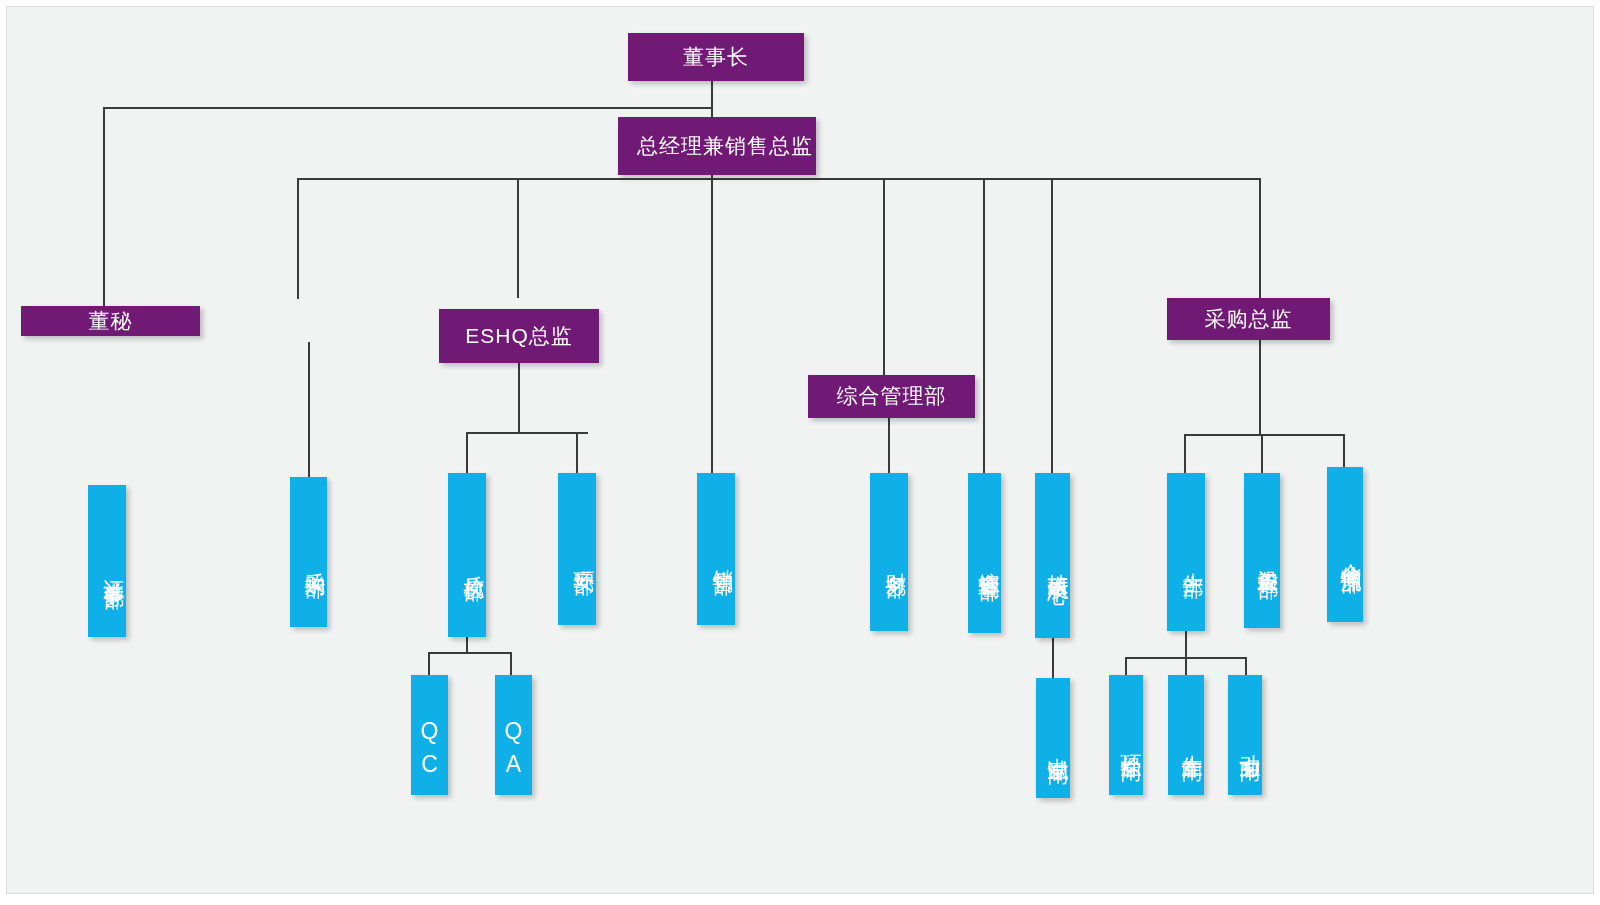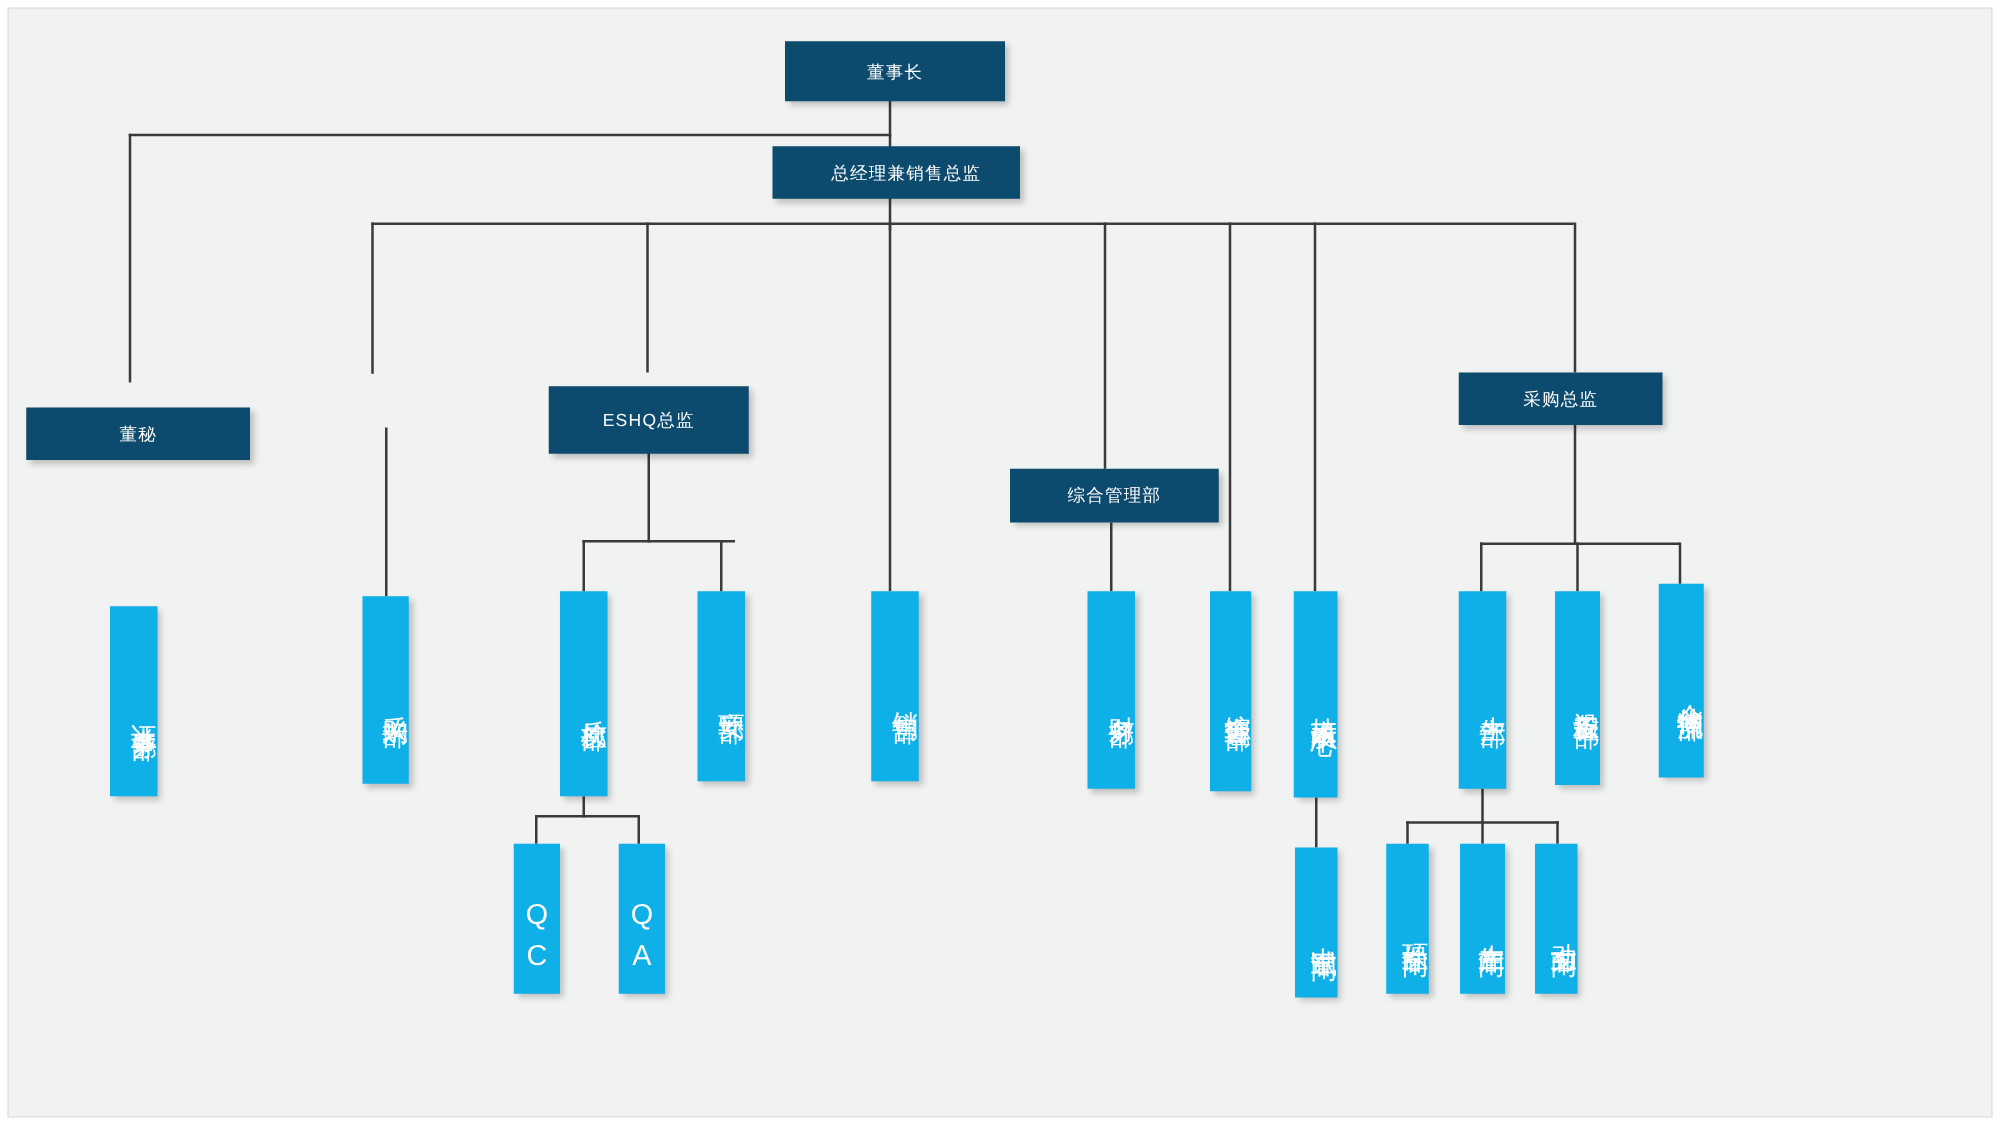--- a/index.html
+++ b/index.html
@@ -43,22 +43,22 @@
     display: flex;
     align-items: center;
     justify-content: center;
     text-align: center;
     box-shadow: 3px 3px 5px rgba(0,0,0,0.22);
     letter-spacing: 1px;
     line-height: 1.18;
   }
 
   .node.dark {
-    background: #0c4a6e;
-    font-size: 14px;
+    background: #701a75;
+    font-size: 21px;
   }
 
   .node.light {
     background: #0fafe8;
     font-size: 21px;
   }
 
   
   .node.vert {
     writing-mode: vertical-rl;
@@ -126,23 +126,23 @@
     <div class="line v" style="left:1336px; top:427px; height:33px;"></div>
 
     <div class="line v" style="left:1178px; top:624px; height:28px;"></div>
     <div class="line h" style="left:1118px; top:650px; width:122px;"></div>
     <div class="line v" style="left:1118px; top:650px; height:18px;"></div>
     <div class="line v" style="left:1178px; top:650px; height:18px;"></div>
     <div class="line v" style="left:1238px; top:650px; height:18px;"></div>
   </div>
 
   <div class="node dark" style="left:621px;  top:26px;  width:176px; height:48px;">董事长</div>
-  <div class="node dark" style="left:611px;  top:110px; width:198px; height:42px;padding-left:16px;">总经理兼销售总监</div>
+  <div class="node dark" style="left:611px;  top:110px; width:198px; height:58px;padding-left:16px;">总经理兼销售总监</div>
 
-  <div class="node dark" style="left:14px;   top:299px; width:179px; height:42px;margin-top:20px;">董秘</div>
+  <div class="node dark" style="left:14px;   top:299px; width:179px; height:30px;">董秘</div>
   <div class="node dark" style="left:432px;  top:302px; width:160px; height:54px;">ESHQ总监</div>
   <div class="node dark" style="left:801px;  top:368px; width:167px; height:43px;">综合管理部</div>
   <div class="node dark" style="left:1160px; top:291px; width:163px; height:42px;">采购总监</div>
 
   <div class="node light vert" style="left:81px;   top:478px; width:38px; height:152px;">证券事务部</div>
   <div class="node light vert" style="left:283px;  top:470px; width:37px; height:150px;">采购部</div>
   <div class="node light vert" style="left:441px;  top:466px; width:38px; height:164px;">质检部</div>
   <div class="node light vert" style="left:551px;  top:466px; width:38px; height:152px;">安环部</div>
   <div class="node light vert" style="left:690px;  top:466px; width:38px; height:152px;">销售部</div>
   <div class="node light vert" style="left:863px;  top:466px; width:38px; height:158px;">财务部</div>

